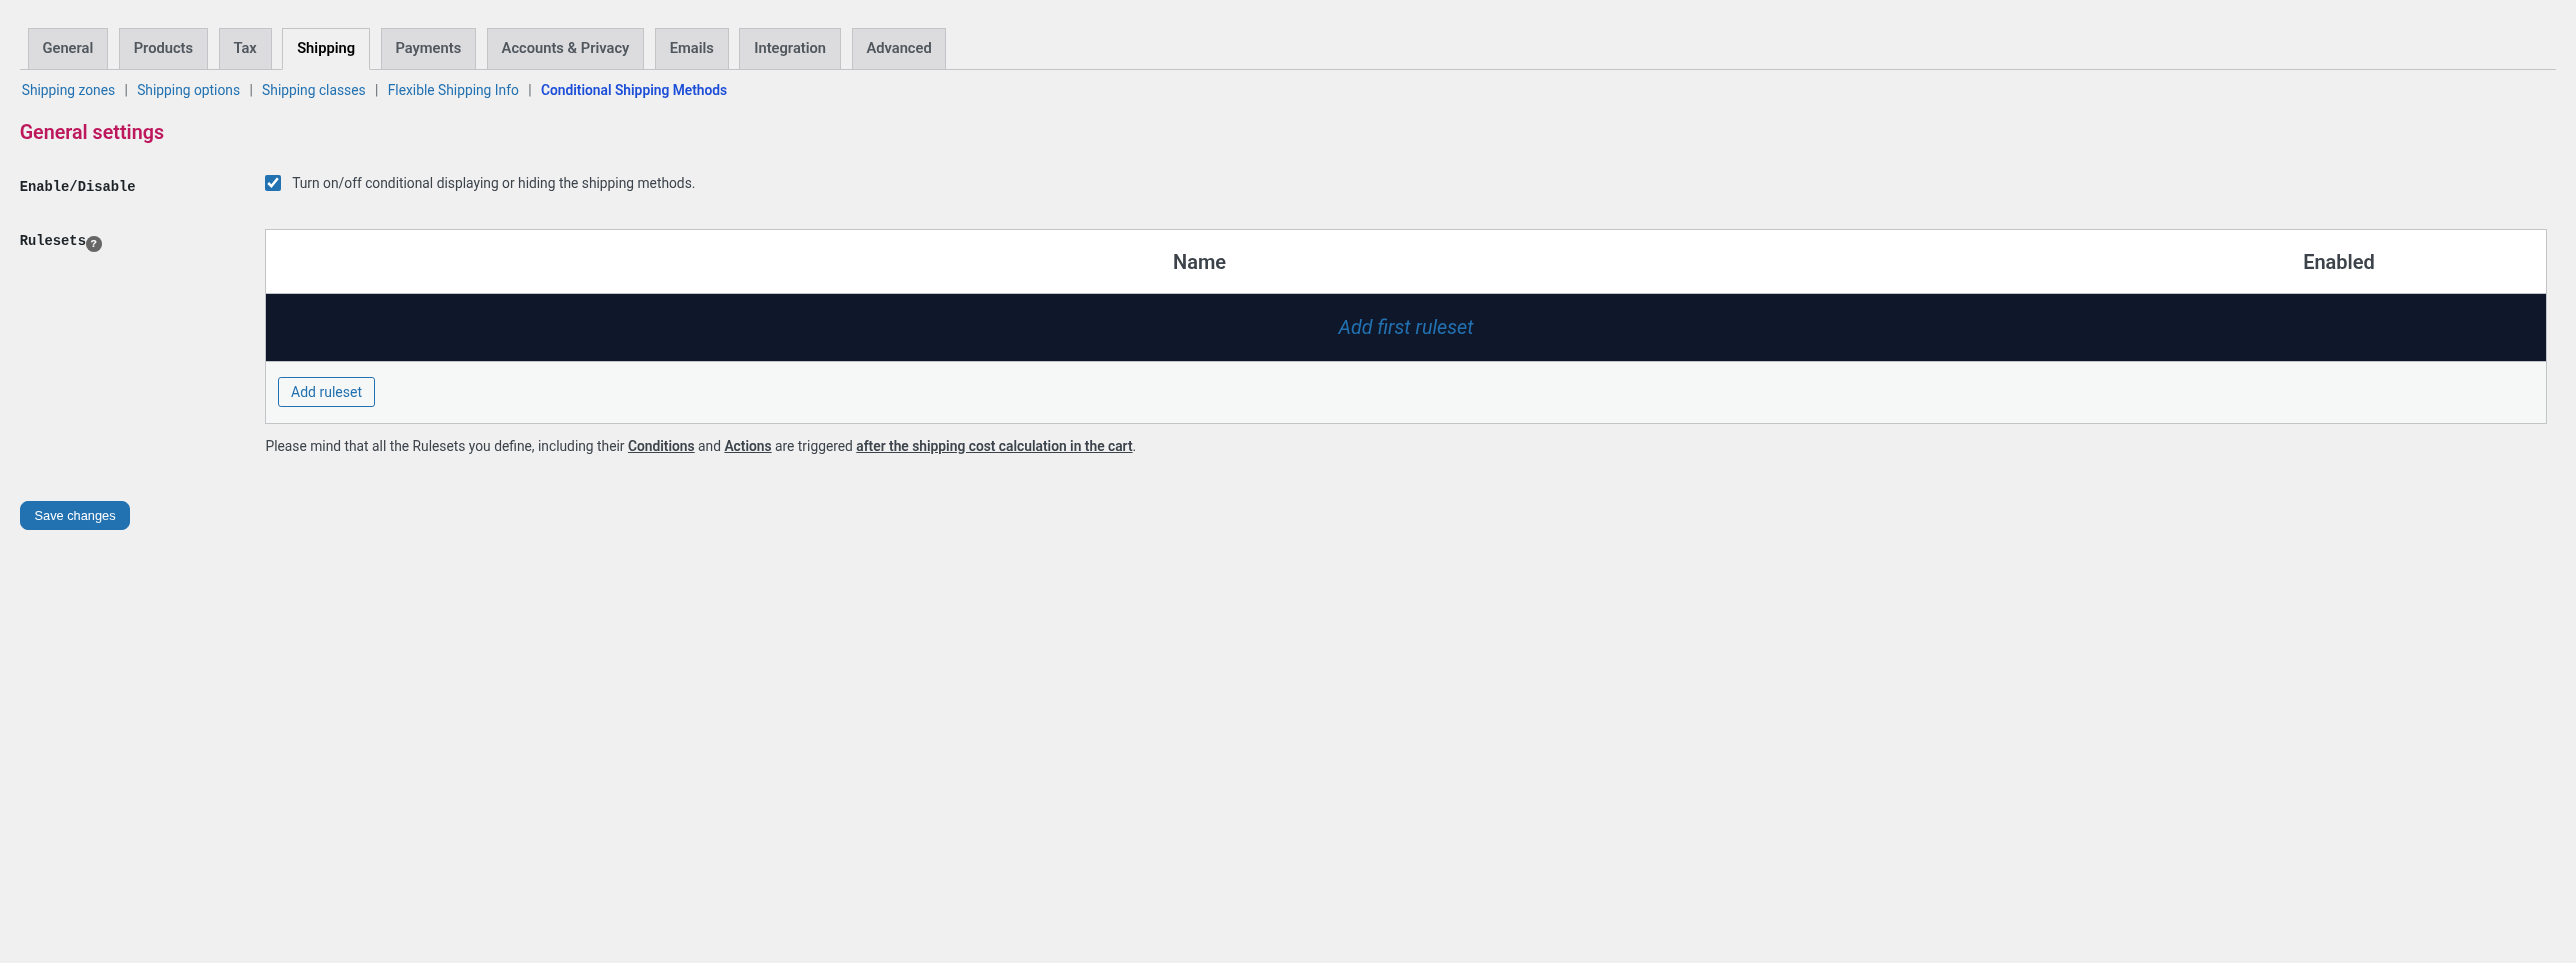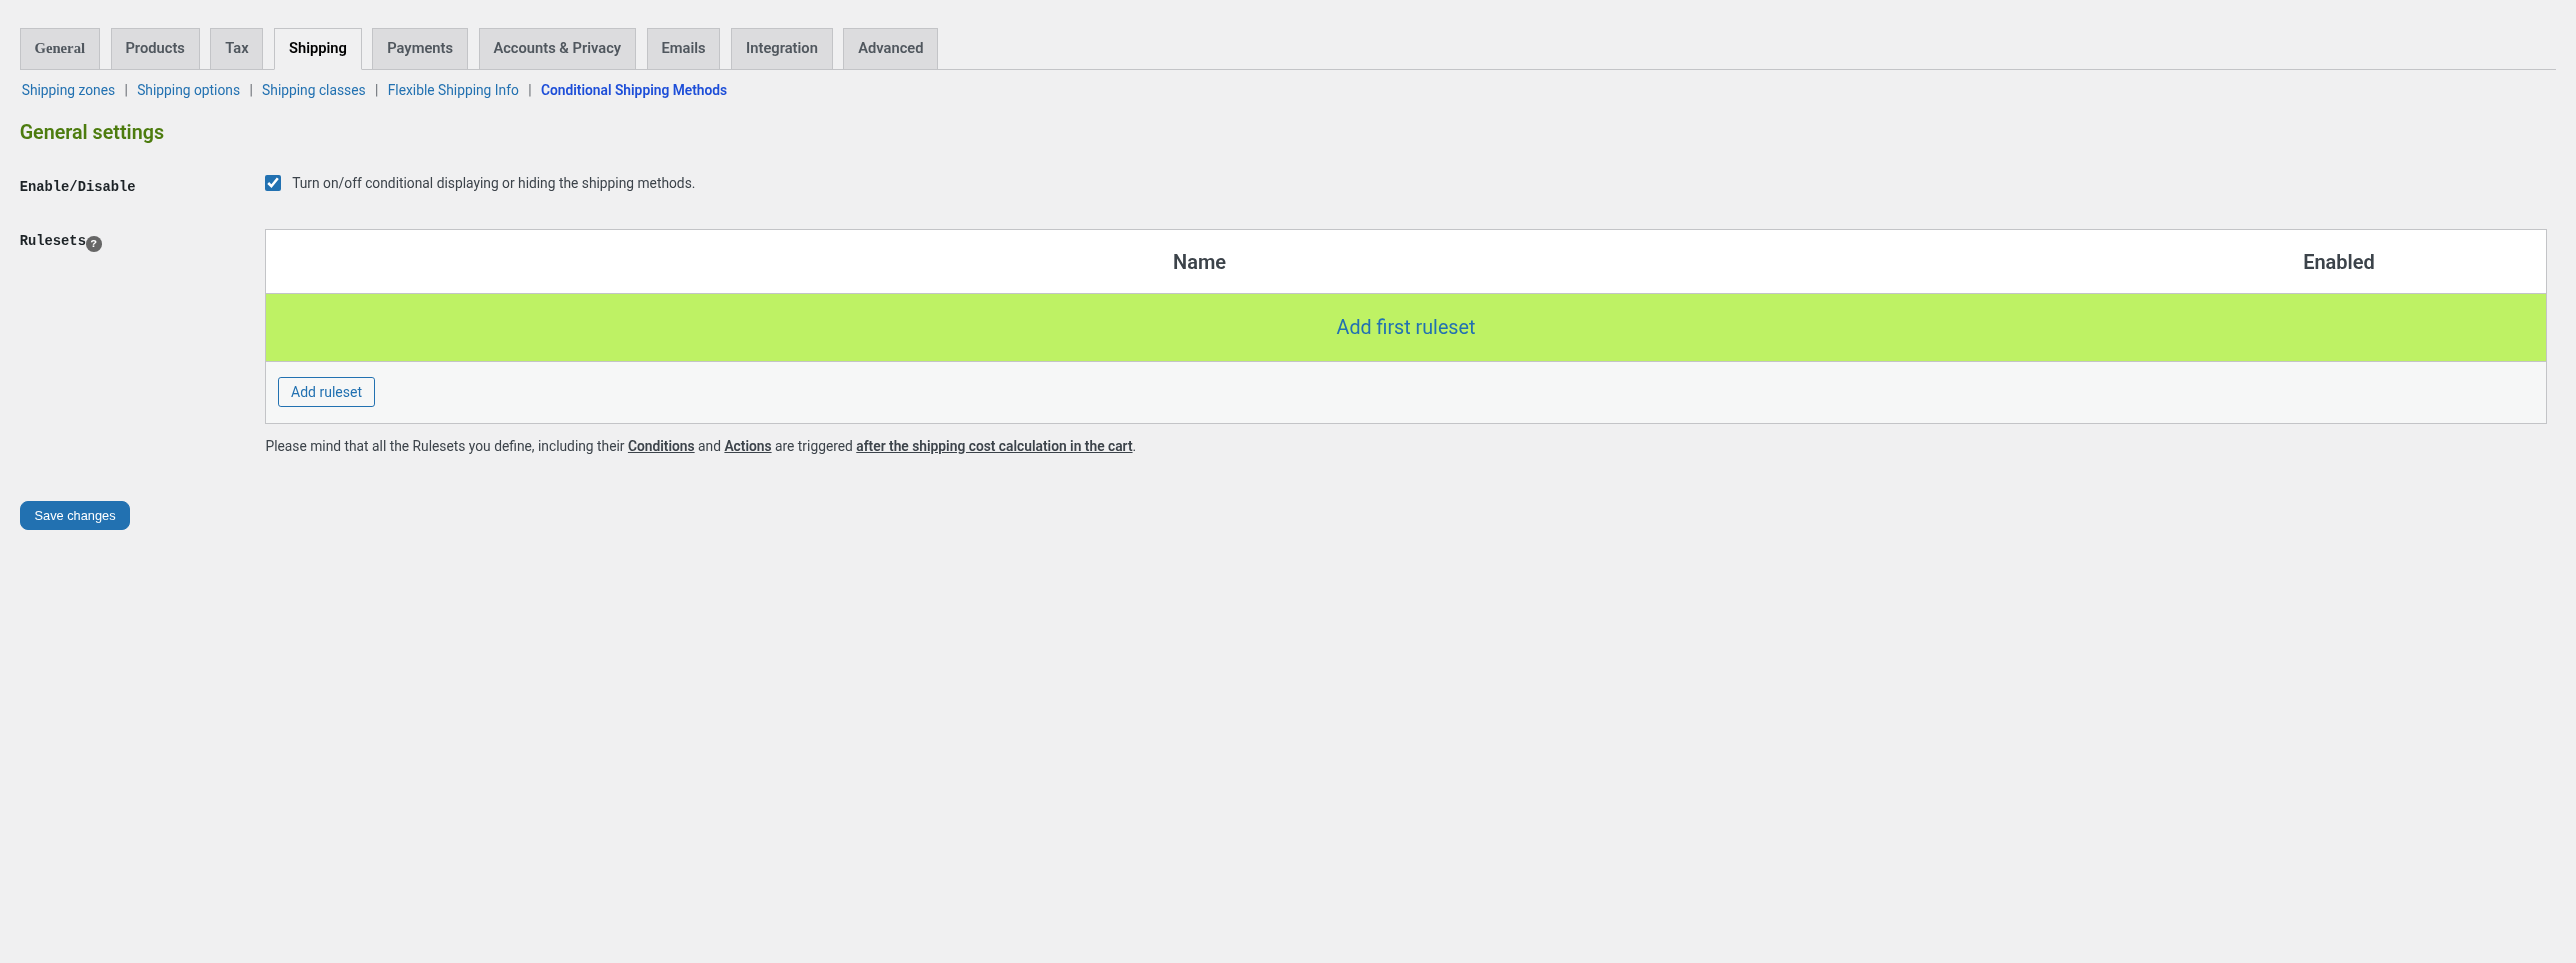--- a/index.html
+++ b/index.html
@@ -29,21 +29,21 @@
       font-weight: 600;
       line-height: 23.6px;
       padding: 7.9px 13.8px;
       margin-left: 0.5em;
       text-decoration: none;
       white-space: nowrap;
       cursor: pointer;
       position: relative;
       margin-bottom: -1px;
     }
-    .nav-tab:first-child { margin-left: 0; font-family: Liberation Serif, serif; }
+    .nav-tab:first-child { margin-left: 8px; }
     .nav-tab-active {
       background: #f0f0f1;
       border-bottom: 1px solid #f0f0f1;
       color: #000;
     }
     
     .subsubsub {
       padding: 11.8px 0 0 0;
       color: #50575e;
       font-size: 13.8px;
@@ -58,21 +58,21 @@
       font-weight: 600;
     }
     .subsubsub .sep {
       color: #646970;
       padding: 0 3.9px;
     }
     h2.section-title {
       font-size: 19.7px;
       font-weight: 600;
       margin: 23.6px 0 15.7px 0;
-      color: #4d7c0f;
+      color: #be185d;
     }
     
     .form-table {
       width: 100%;
       border-collapse: collapse;
     }
     .form-table th {
       text-align: left;
       vertical-align: top;
       width: 236px;
@@ -117,25 +117,26 @@
     }
     .rulesets-header {
       display: flex;
       border-bottom: 1px solid #c3c4c7;
       font-weight: 600;
       font-size: 20px;
     }
     .rulesets-header .col-name { flex: 1; text-align:center; padding: 19.7px 9.8px; }
     .rulesets-header .col-enabled { width: 413px; text-align:center; padding: 19.7px 9.8px; }
     .rulesets-empty {
-      background: #bef264;
+      background: #0f172a;
       text-align: center;
       padding: 21.6px;
       font-size: 19.7px;
       border-bottom: 1px solid #c3c4c7;
+      font-style: italic;
     }
     .rulesets-empty a {
       color: #2271b1;
       text-decoration: none;
     }
     .rulesets-footer {
       background: #f6f7f7;
       padding: 15.7px 11.8px;
     }
     .button-secondary {

